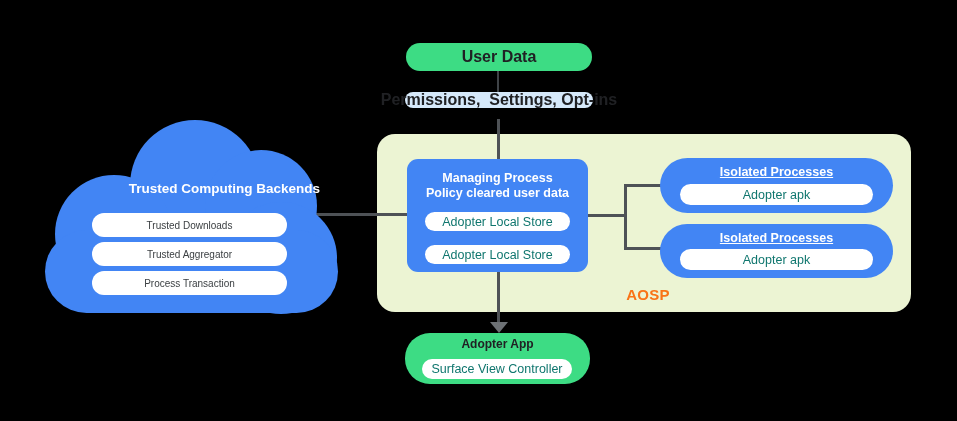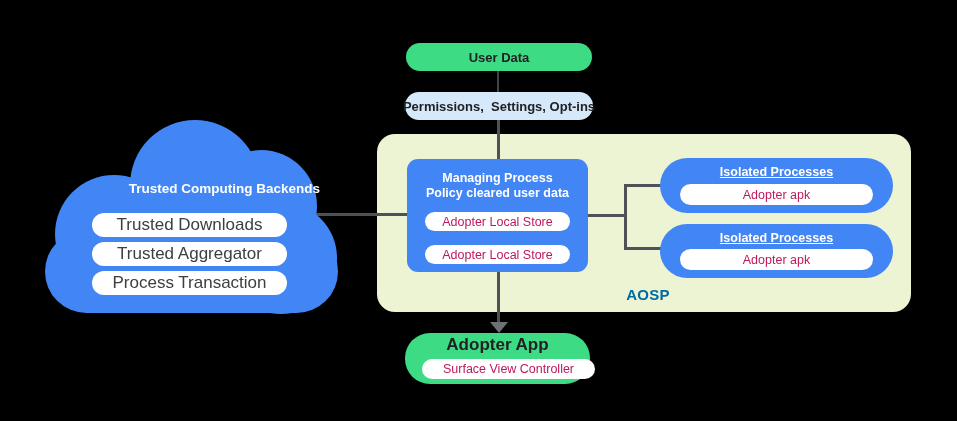--- a/index.html
+++ b/index.html
@@ -10,60 +10,60 @@
     overflow:hidden;
   }
 
   
   .line { position:absolute; background:#4e5256; }
 
   
   .pill-node {
     position:absolute; border-radius:16px;
     display:flex; align-items:center; justify-content:center;
-    font-weight:bold; font-size:13px; color:#202124;
+    font-weight:bold; font-size:16px; color:#202124;
   }
   .green-bg { background:#3ddc84; }
   .lightblue-bg { background:#d6e9fa; }
   .pre { white-space:pre; }
 
   
   .aosp-panel {
     position:absolute; left:377px; top:134px; width:534px; height:178px;
     background:#ecf4d3; border-radius:18px;
   }
   .aosp-label {
     position:absolute; left:610px; top:286px; width:76px; text-align:center;
-    font-weight:bold; font-size:15px; color:#0369a1; letter-spacing:.3px;
+    font-weight:bold; font-size:15px; color:#f97316; letter-spacing:.3px;
   }
 
   
   .cloud-part { position:absolute; background:#4285f4; border-radius:50%; }
   .cloud-base { position:absolute; background:#4285f4; border-radius:42px; }
   .cloud-title {
     position:absolute; left:60px; top:181px; width:260px; text-align:right;
     color:#ffffff; font-weight:bold; font-size:13.5px;
   }
   .cloud-pill {
     position:absolute; left:92px; width:195px; height:24px; background:#ffffff;
     border-radius:12px; display:flex; align-items:center; justify-content:center;
-    font-size:17px; color:#3c4043;
+    font-size:10px; color:#3c4043;
   }
 
   
   .blue-box { position:absolute; background:#4285f4; }
   .box-title {
     width:100%; text-align:center; color:#ffffff; font-weight:bold;
     font-size:12.5px; line-height:15px;
   }
   .underline { text-decoration:underline; }
   .white-pill {
     position:absolute; background:#ffffff; border-radius:12px;
     display:flex; align-items:center; justify-content:center;
-    font-size:12.5px; color:#be185d;
+    font-size:12.5px; color:#0f766e;
   }
 
   
   .arrow-down {
     position:absolute; width:0; height:0;
     border-left:9px solid transparent; border-right:9px solid transparent;
     border-top:11px solid #6d7175;
   }
 </style>
 </head>
@@ -92,21 +92,21 @@
     <div class="cloud-title">Trusted Computing Backends</div>
     <div class="cloud-pill" style="top:213px;">Trusted Downloads</div>
     <div class="cloud-pill" style="top:242px;">Trusted Aggregator</div>
     <div class="cloud-pill" style="top:271px;">Process Transaction</div>
   </div>
 
   <div class="pill-node green-bg" style="left:406px; top:43px; width:186px; height:28px;">
     <span>User Data</span>
   </div>
 
-  <div class="pill-node lightblue-bg" style="left:405px; top:92px; width:188px; height:28px;">
+  <div class="pill-node lightblue-bg" style="left:405px; top:92px; width:188px; height:16px;">
     <span class="pre">Permissions,  Settings, Opt-ins</span>
   </div>
 
   <div class="aosp-label">AOSP</div>
 
   <div class="blue-box" style="left:407px; top:159px; width:181px; height:113px; border-radius:11px;">
     <div class="box-title" style="position:absolute; top:12px;">
       <div>Managing Process</div>
       <div>Policy cleared user data</div>
     </div>
@@ -118,17 +118,17 @@
     <div class="box-title underline" style="position:absolute; top:7px;">Isolated Processes</div>
     <div class="white-pill" style="left:20px; top:26px; width:193px; height:21px;">Adopter apk</div>
   </div>
 
   <div class="blue-box" style="left:660px; top:224px; width:233px; height:54px; border-radius:27px;">
     <div class="box-title underline" style="position:absolute; top:7px;">Isolated Processes</div>
     <div class="white-pill" style="left:20px; top:25px; width:193px; height:21px;">Adopter apk</div>
   </div>
 
   <div class="blue-box green-bg" style="left:405px; top:333px; width:185px; height:51px; border-radius:25px; background:#3ddc84;">
-    <div class="box-title" style="position:absolute; top:4px; color:#202124; font-size:17px;">Adopter App</div>
-    <div class="white-pill" style="left:17px; top:26px; width:173px; height:20px;">Surface View Controller</div>
+    <div class="box-title" style="position:absolute; top:4px; color:#202124; font-size:12px;">Adopter App</div>
+    <div class="white-pill" style="left:17px; top:26px; width:150px; height:20px;">Surface View Controller</div>
   </div>
 
 </div>
 
 </body></html>

